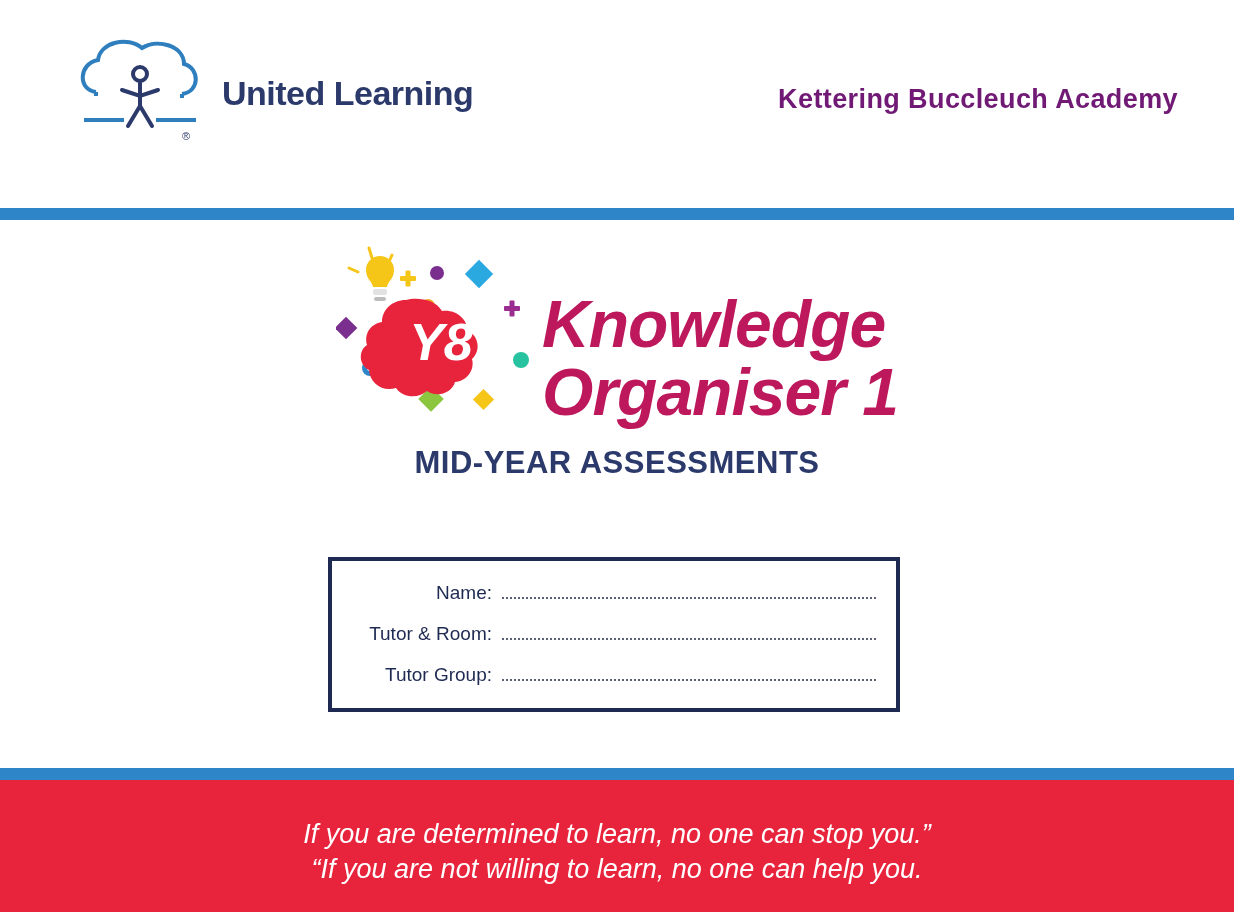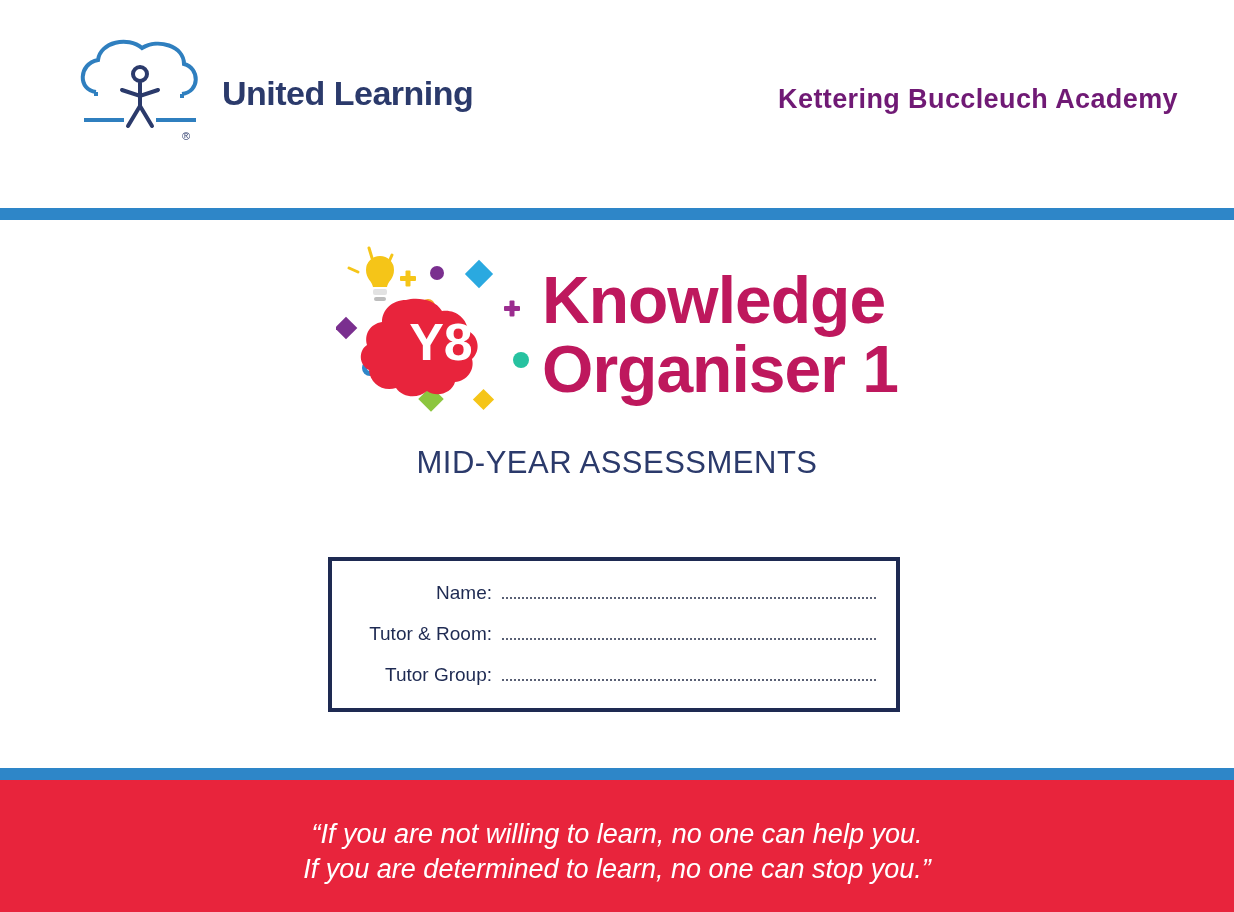--- a/index.html
+++ b/index.html
@@ -82,23 +82,24 @@
 
   
   .main {
     position: relative;
     background: #ffffff;
     height: 548px;
   }
 
   .title-row {
     display: flex;
-    align-items: center;
+    align-items: flex-end;
     justify-content: center;
     padding-top: 22px;
+    font-style: italic;
   }
 
   .brain-wrap {
     position: relative;
     width: 200px;
     height: 185px;
     flex: 0 0 auto;
   }
 
   .ko-title {
@@ -106,21 +107,21 @@
     font-weight: bold;
     color: #be185d;
     line-height: 1.04;
     letter-spacing: -1px;
     margin-left: 6px;
   }
 
   .subtitle {
     text-align: center;
     font-size: 31px;
-    font-weight: normal;
+    font-weight: bold;
     color: #2b3a6b;
     letter-spacing: 0.5px;
     margin-top: 18px;
   }
 
   
   .namebox {
     position: absolute;
     left: 328px;
     top: 337px;
@@ -285,15 +286,15 @@
     <div class="field-row">
       <div class="field-label">Tutor Group:</div>
       <div class="field-line"></div>
     </div>
   </div>
 </div>
 
 <div class="rule-blue"></div>
 
 <div class="footer">
+  <div class="quote-line">If you are determined to learn, no one can stop you.”</div>
   <div class="quote-line">“If you are not willing to learn, no one can help you.</div>
-  <div class="quote-line">If you are determined to learn, no one can stop you.”</div>
 </div>
 
 </body></html>

